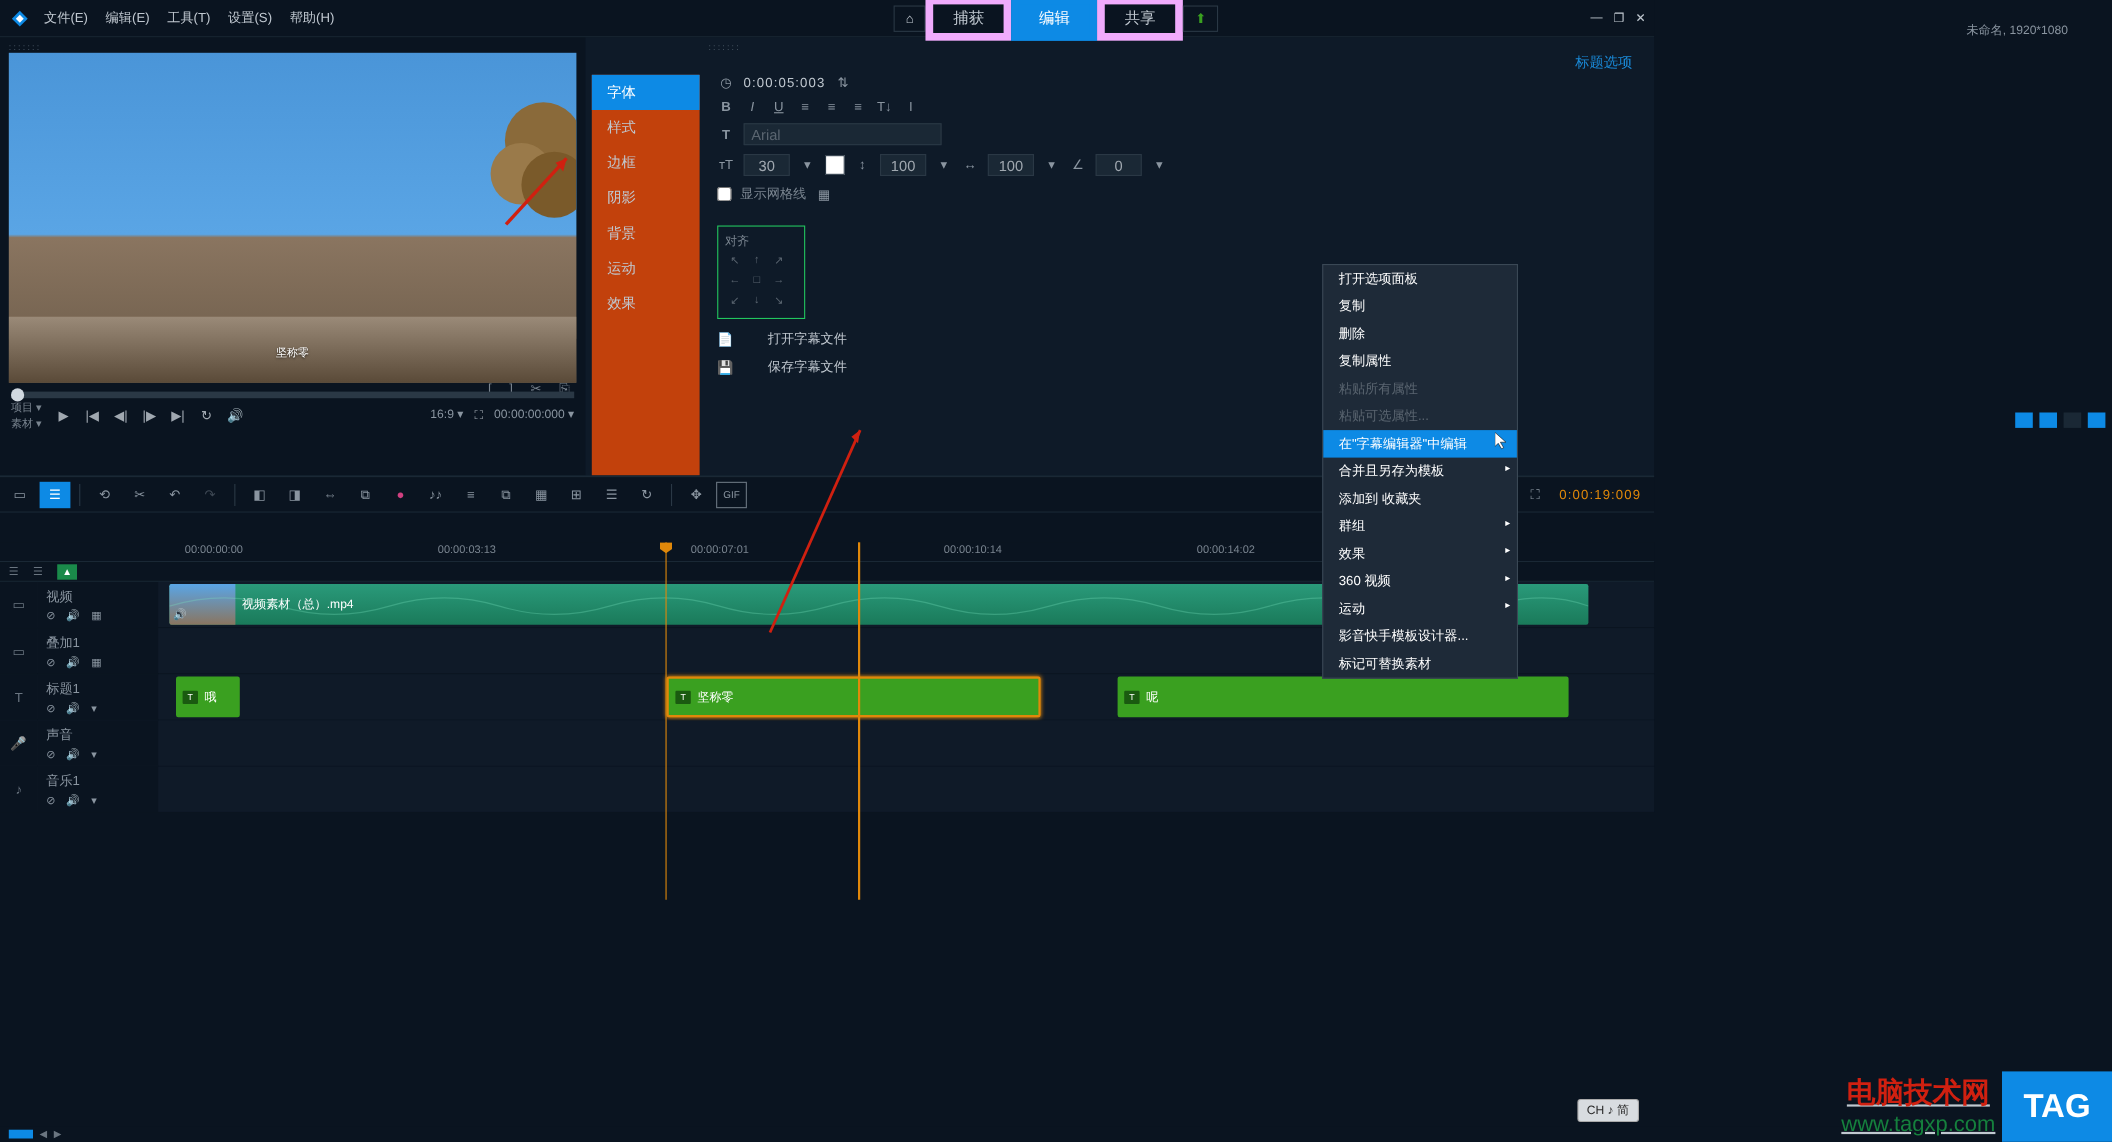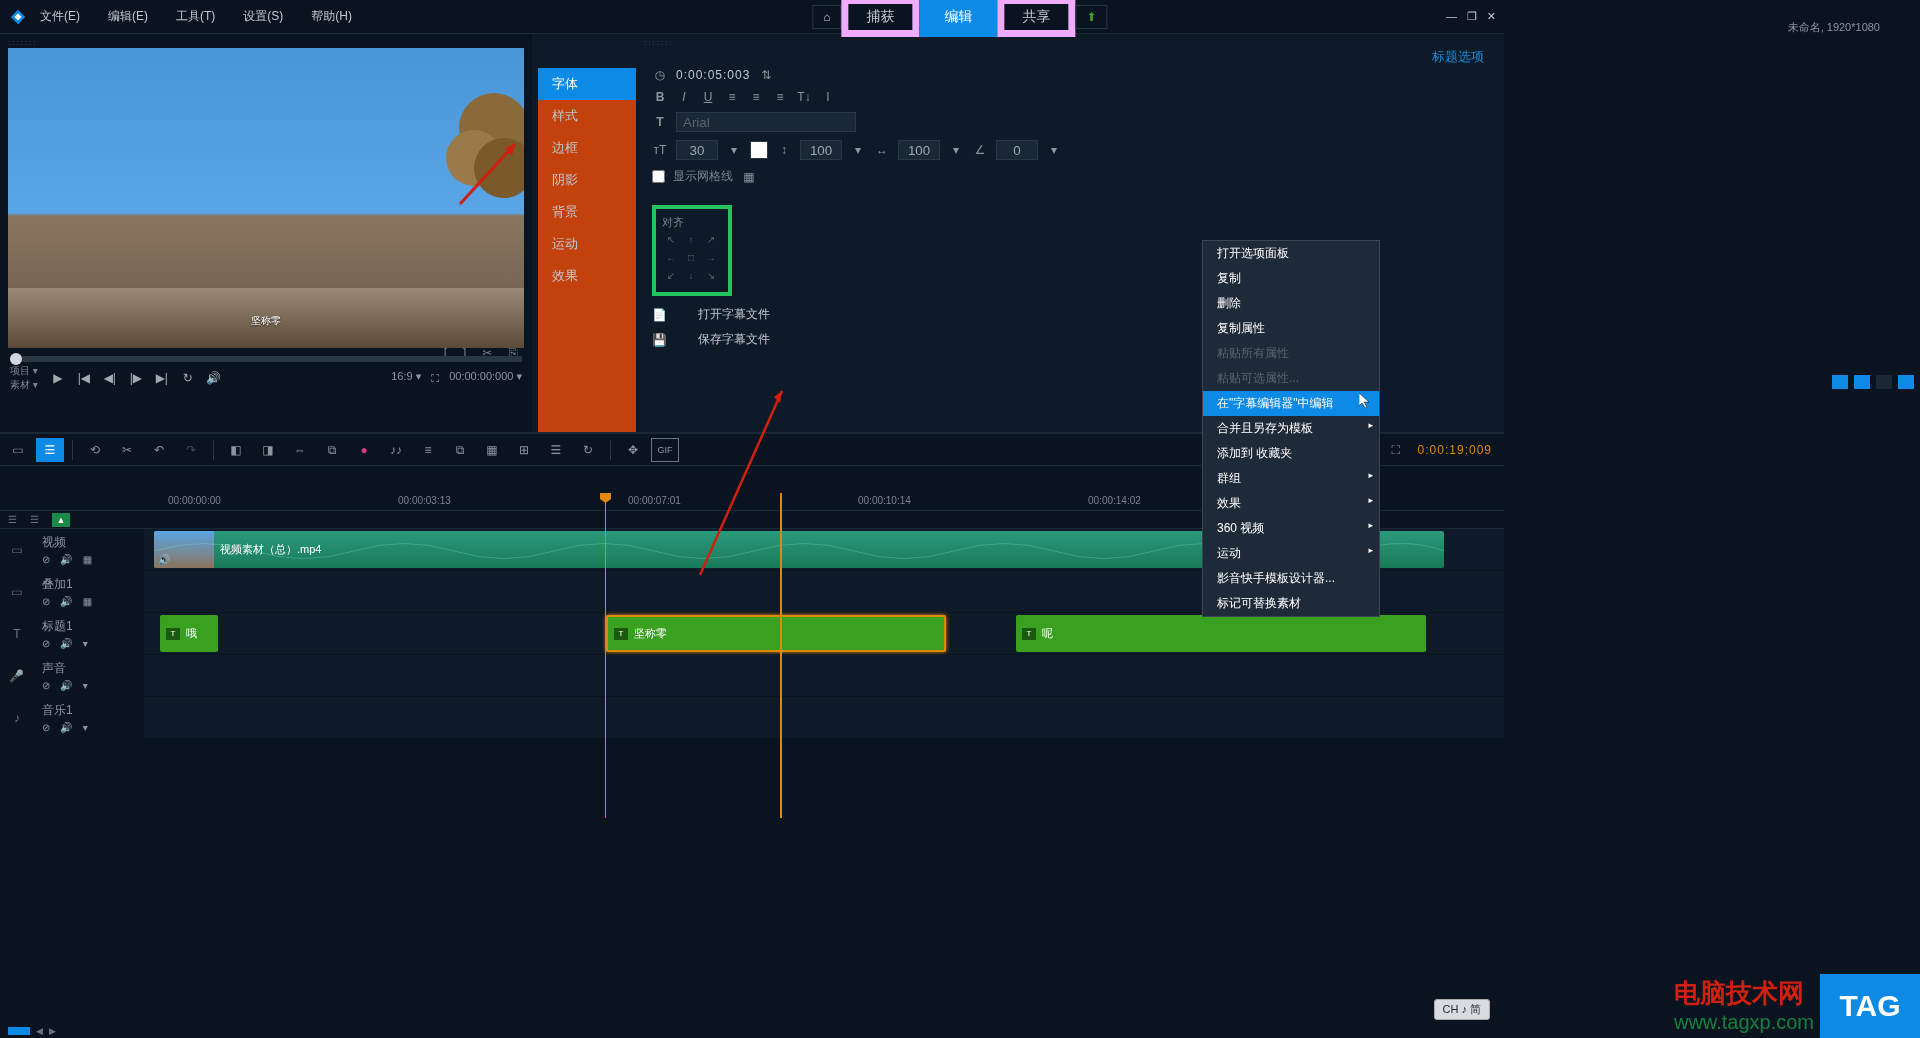--- a/index.html
+++ b/index.html
@@ -1,21 +1,21 @@
 <!DOCTYPE html>
 <html><head>
 <meta charset="utf-8">
 <style>
 * { margin: 0; padding: 0; box-sizing: border-box; font-family: "Microsoft YaHei", sans-serif; }
 body { background: #0a1420; color: #c0c8d0; width: 1504px; height: 818px; overflow: hidden; font-size: 12px; user-select: none; }
 
 .titlebar { height: 34px; background: #0a1420; display: flex; align-items: center; padding: 0 8px; border-bottom: 1px solid #1a2835; }
 .logo { width: 20px; height: 20px; margin-right: 12px; display: flex; align-items: center; justify-content: center;}
 .logo svg { width: 18px; height: 18px; }
-.menubar { display: flex; gap: 28px; align-items: center; }
+.menubar { display: flex; gap: 16px; align-items: center; }
 .menubar span { cursor: default; }
 .nav-tabs { position: absolute; left: 50%; transform: translateX(-50%); display: flex; align-items: center; }
 .nav-tab { padding: 4px 18px; font-size: 14px; border: 7px solid #f0abfc; }
 .nav-tab.active { background: #0d8ae5; color: #fff; border-color: #0d8ae5; }
 .nav-home { padding: 4px 10px; border: 1px solid #2a3845; }
 .win-controls { margin-left: auto; display: flex; gap: 10px; font-size: 11px; }
 .project-info { position: absolute; right: 40px; top: 20px; font-size: 11px; color: #8a95a0; }
 
 .workspace { display: flex; height: 400px; border-bottom: 2px solid #1a2835; }
 .preview-pane { width: 532px; background: #0a1420; padding: 4px; position: relative; }
@@ -39,21 +39,21 @@
 .props-tab { padding: 7px 14px; font-size: 13px; cursor: default; }
 .props-tab.active { background: #0d8ae5; color: #fff; }
 .props-content { flex: 1; padding: 10px 16px; position: relative; }
 .props-title-opts { position: absolute; top: 14px; right: 20px; color: #1a8ad8; font-size: 13px; }
 .p-row { display: flex; align-items: center; gap: 8px; margin-bottom: 8px; color: #7a8590; font-size: 12px; }
 .p-icon { width: 16px; height: 14px; display: inline-flex; align-items: center; justify-content: center; color: #8a95a0; }
 .p-select { background: #1a2835; border: 1px solid #2a3845; color: #5a6570; width: 180px; height: 20px; padding: 1px 6px; appearance: none; }
 .p-input { background: #1a2835; border: 1px solid #2a3845; color: #a0a8b0; width: 42px; height: 20px; padding: 1px 4px; text-align: center; }
 .p-swatch { width: 18px; height: 18px; background: #fff; border: 1px solid #2a3845; }
 .p-link { color: #c0c8d0; margin-left: 22px; }
-.p-align { border: 4px solid #22c55e; padding: 6px; width: 80px; margin-top: 20px; }
+.p-align { border: 1px solid #22c55e; padding: 6px; width: 80px; margin-top: 20px; }
 .p-align-label { font-size: 11px; color: #7a8590; margin-bottom: 4px; }
 .p-align-grid { display: grid; grid-template-columns: repeat(3, 18px); grid-template-rows: repeat(3, 16px); gap: 2px; }
 .p-align-cell { color: #5a6570; font-size: 10px; text-align: center; }
 
 .ctx-menu { position: absolute; top: 240px; right: 540px; width: 178px; background: #1e2a38; border: 1px solid #3a4855; z-index: 100; font-size: 12px; }
 .ctx-item { padding: 4px 14px; color: #ffffff; cursor: default; position: relative; }
 .ctx-item.disabled { color: #5a6570; }
 .ctx-item.highlighted { background: #0d8ae5; color: #fff; }
 .ctx-item.sub::after { content: "▸"; position: absolute; right: 6px; font-size: 9px; }
 .ctx-cursor { position: absolute; right: 8px; top: 2px; }
@@ -87,21 +87,21 @@
 .clip-title { background: #3aa020; }
 .clip-title.selected { border: 2px solid #e0880a; box-shadow: 0 0 4px #e0880a; }
 .clip-t-icon { width: 14px; height: 12px; background: #1a5a10; color: #fff; font-size: 8px; display: flex; align-items: center; justify-content: center; margin-right: 6px; border-radius: 1px; }
 .sound-icon { position: absolute; left: 4px; bottom: 3px; color: #e0d030; font-size: 10px; }
 
 .track-ctrl-row { height: 18px; background: #0a1420; display: flex; align-items: center; padding-left: 8px; gap: 8px; border-bottom: 1px solid #1a2835; }
 .tcr-ic { width: 14px; height: 12px; color: #6a7580; font-size: 10px; display:flex; align-items:center; }
 .tcr-add { width: 18px; height: 14px; background: #1a8a4a; color: #fff; font-size: 9px; display: flex; align-items: center; justify-content: center; }
 
 .watermark { position: absolute; right: 0; bottom: 0; display: flex; align-items: flex-end; z-index: 200; }
-.wm-text { text-align: left; padding: 4px 6px; }
+.wm-text { text-align: center; padding: 4px 6px; text-decoration: underline; }
 .wm-red { color: #d02010; font-size: 26px; font-weight: bold; }
 .wm-blue { color: #15803d; font-size: 20px; }
 .wm-tag { width: 100px; height: 64px; background: #0d8ae5; color: #fff; font-size: 30px; font-weight: bold; display: flex; align-items: center; justify-content: center; }
 
 .status-ch { position: absolute; right: 430px; bottom: 18px; background: #d8dce0; color: #2a2a2a; padding: 2px 8px; border-radius: 3px; font-size: 11px; border: 1px solid #aaa; }
 .bottom-scroller { position: absolute; bottom: 0; left: 0; right: 0; height: 14px; background: #0a1420; display: flex; align-items: center; padding: 0 8px; gap: 6px; }
 .bs-thumb { width: 22px; height: 8px; background: #0d8ae5; }
 
 .project-label { font-size: 10px; color: #7a8590; margin-right: 2px; display:flex; flex-direction:column; }
 </style>

